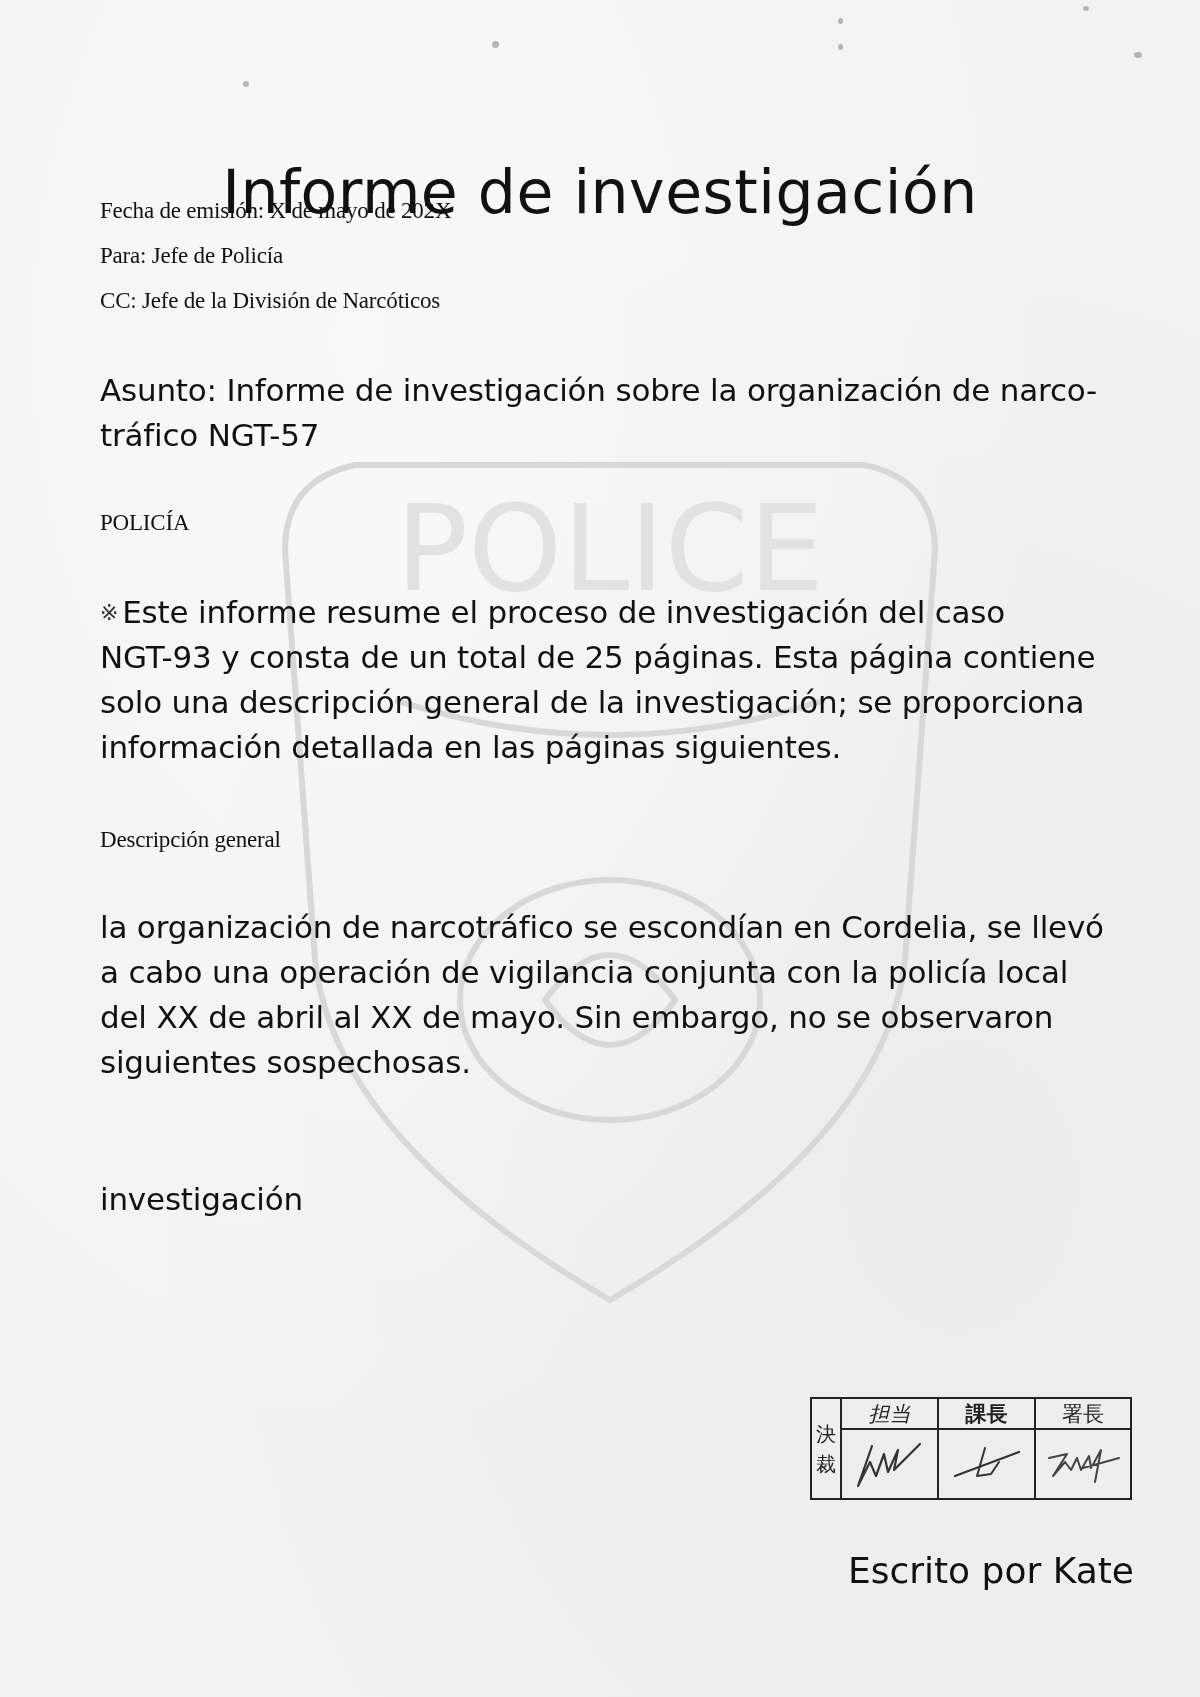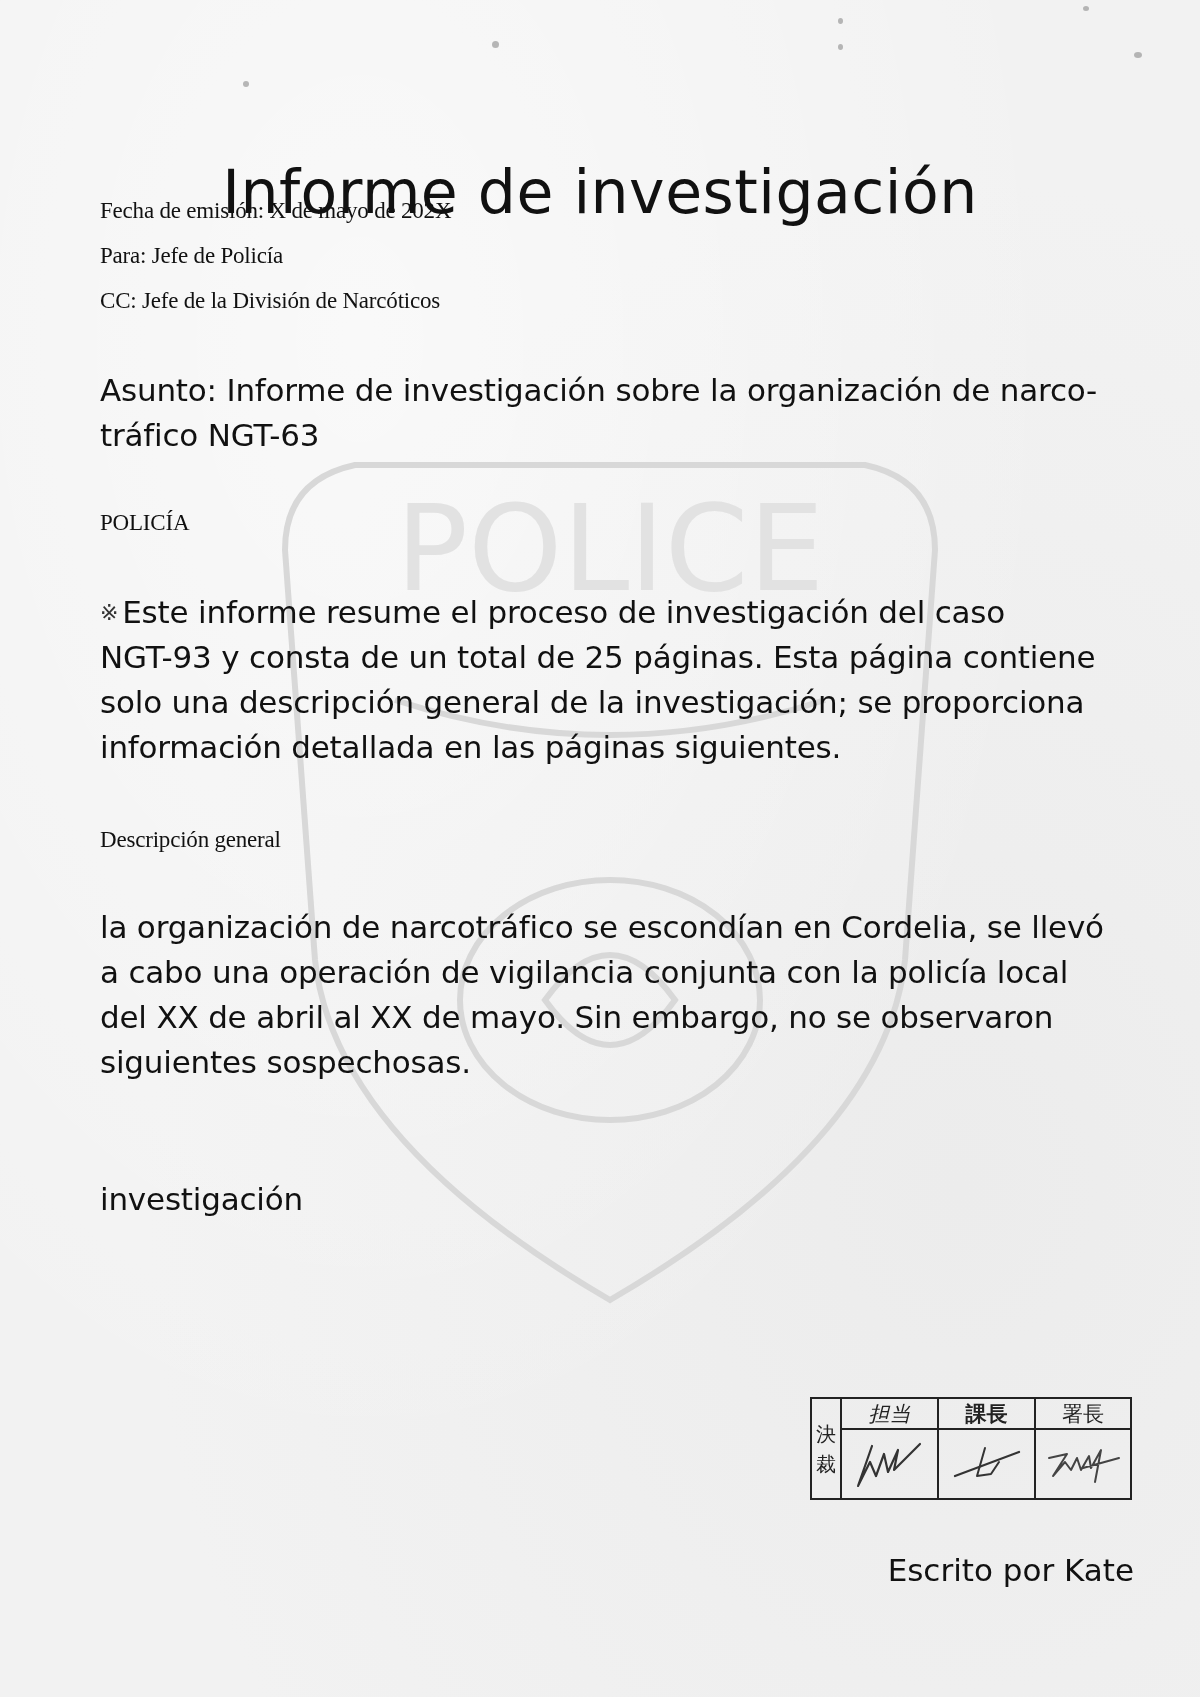--- a/index.html
+++ b/index.html
@@ -46,21 +46,21 @@
   .stamp .side { width: 28px; font-size: 20px; line-height: 30px; }
   .stamp .head { height: 29px; font-size: 21px; }
   .stamp .c1 { width: 95px; font-style: italic; }
   .stamp .c2 { width: 95px; font-weight: bold; }
   .stamp .c3 { width: 94px; border-radius: 7px; }
   .stamp .sig { height: 68px; }
   .sig svg { display: block; margin: 0 auto; }
 
   .author {
     position: absolute; right: 66px; top: 1548px;
-    font-size: 31px; line-height: 45px;
+    font-size: 36px; line-height: 45px;
   }
 </style>
 </head>
 <body>
 
 <div class="paper"></div>
 
 <svg class="watermark" viewBox="0 0 730 880">
   <g fill="none" stroke="#d8d8d8" stroke-width="6">
     <path d="M40 110 Q 40 40 110 25 L 620 25 Q 690 40 690 110 L 660 520 Q 640 700 365 860 Q 90 700 70 520 Z"></path>
@@ -79,21 +79,21 @@
 <span class="speck" style="left:1134px;top:52px;width:8px;height:6px"></span>
 
 <h1 class="title">Informe de investigación</h1>
 
 <div class="line" style="top:188px">Fecha de emisión: X de mayo de 202X</div>
 <div class="line" style="top:233px">Para: Jefe de Policía</div>
 <div class="line" style="top:278px">CC: Jefe de la División de Narcóticos</div>
 
 <div class="block" style="top:368px">
   <span class="ln">Asunto: Informe de investigación sobre la organización de narco-</span>
-  <span class="ln">tráfico NGT-63</span>
+  <span class="ln">tráfico NGT-57</span>
 </div>
 
 <div class="line" style="top:500px">POLICÍA</div>
 
 <div class="block" style="top:590px">
   <span class="ln"><span class="mark">※</span><span>Este informe resume el proceso de investigación del caso</span></span>
   <span class="ln">NGT-93 y consta de un total de 25 páginas. Esta página contiene</span>
   <span class="ln">solo una descripción general de la investigación; se proporciona</span>
   <span class="ln">información detallada en las páginas siguientes.</span>
 </div>

